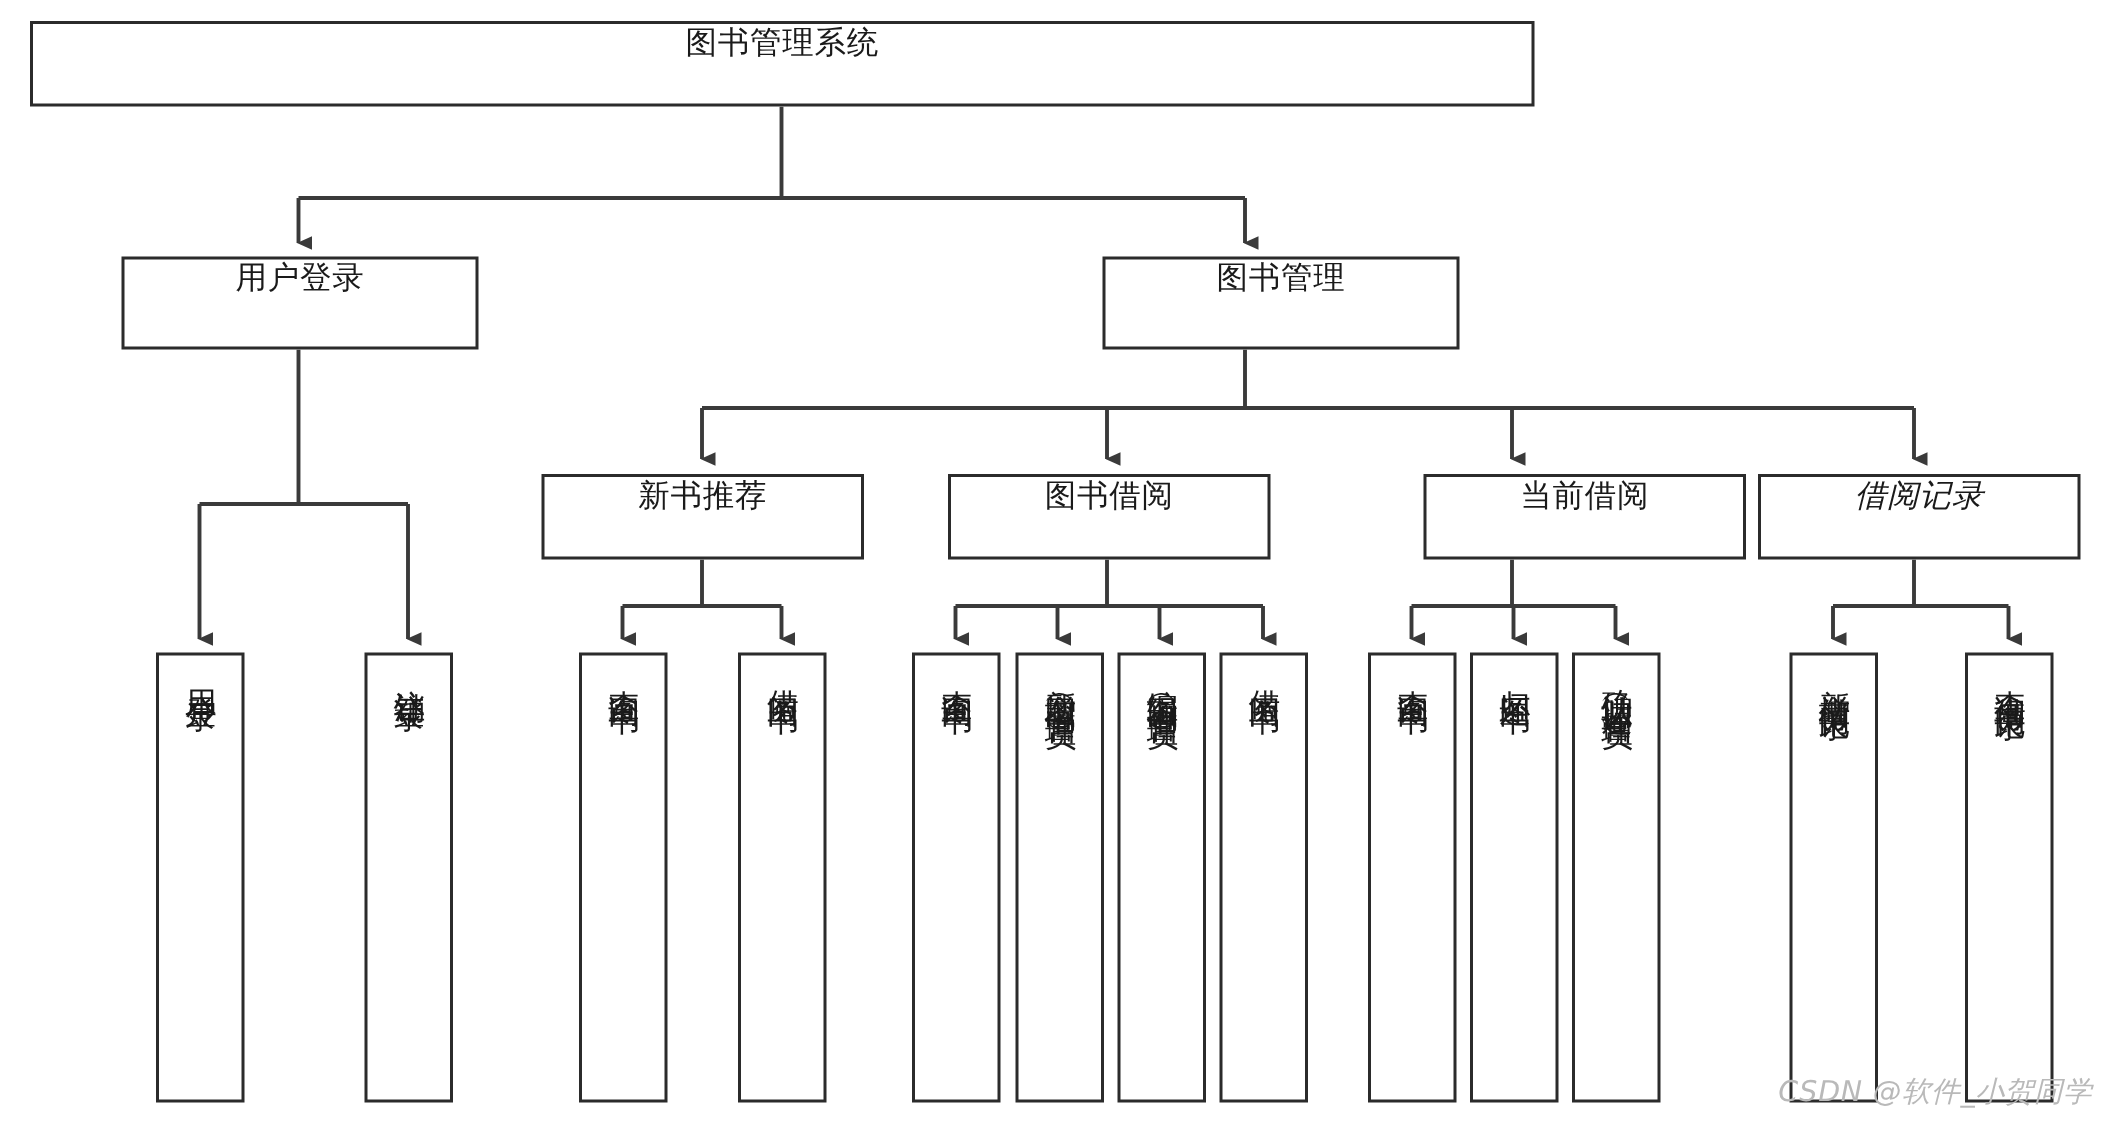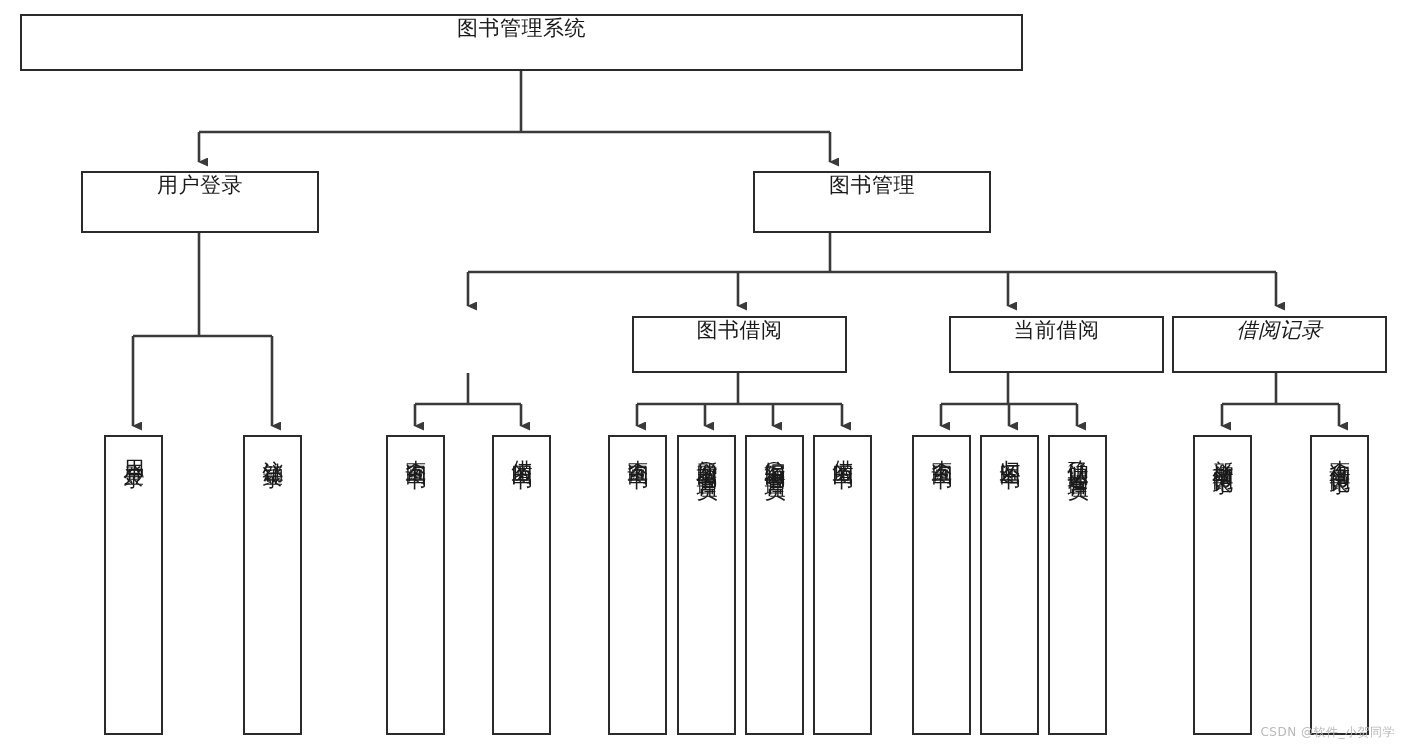--- a/index.html
+++ b/index.html
@@ -52,24 +52,25 @@
   }
   .node-vertical {
     align-items: flex-start;
     padding-top: 6px;
   }
   .watermark {
     position: absolute;
     right: 10px;
     bottom: 6px;
     color: #b9b9b9;
-    font-size: 12px;
+    font-size: 19px;
     letter-spacing: 0.5px;
     white-space: nowrap;
     pointer-events: none;
+    font-style: italic;
   }
 </style>
 </head>
 <body>
 
 <div id="diagram-root">
 
   <svg class="diagram-canvas" viewBox="0 0 1405 747" aria-hidden="true">
     <defs>
       <marker id="arrowhead" markerWidth="9" markerHeight="10" refX="4.5" refY="9" orient="auto" markerUnits="userSpaceOnUse">
@@ -123,24 +124,27 @@
     </g>
   </svg>
 
   <div class="node-box" style="left:20px; top:14px; width:1003px; height:57px;">
     <span class="node-label">图书管理系统</span>
   </div>
 
   <div class="node-box" style="left:81px; top:171px; width:238px; height:62px;">
     <span class="node-label">用户登录</span>
   </div>
-  <div class="node-box" style="left:753px; top:171px; width:238px; height:62px;">
+  <div class="node-box" style="left:735px; top:171px; width:238px; height:62px;">
     <span class="node-label">图书管理</span>
   </div>
 
+  <div class="node-box" style="left:361px; top:316px; width:215px; height:57px;">
+    <span class="node-label">新书推荐</span>
+  </div>
   <div class="node-box" style="left:632px; top:316px; width:215px; height:57px;">
     <span class="node-label">图书借阅</span>
   </div>
   <div class="node-box" style="left:949px; top:316px; width:215px; height:57px;">
     <span class="node-label">当前借阅</span>
   </div>
   <div class="node-box" style="left:1172px; top:316px; width:215px; height:57px;font-style:italic;">
     <span class="node-label">借阅记录</span>
   </div>
 

